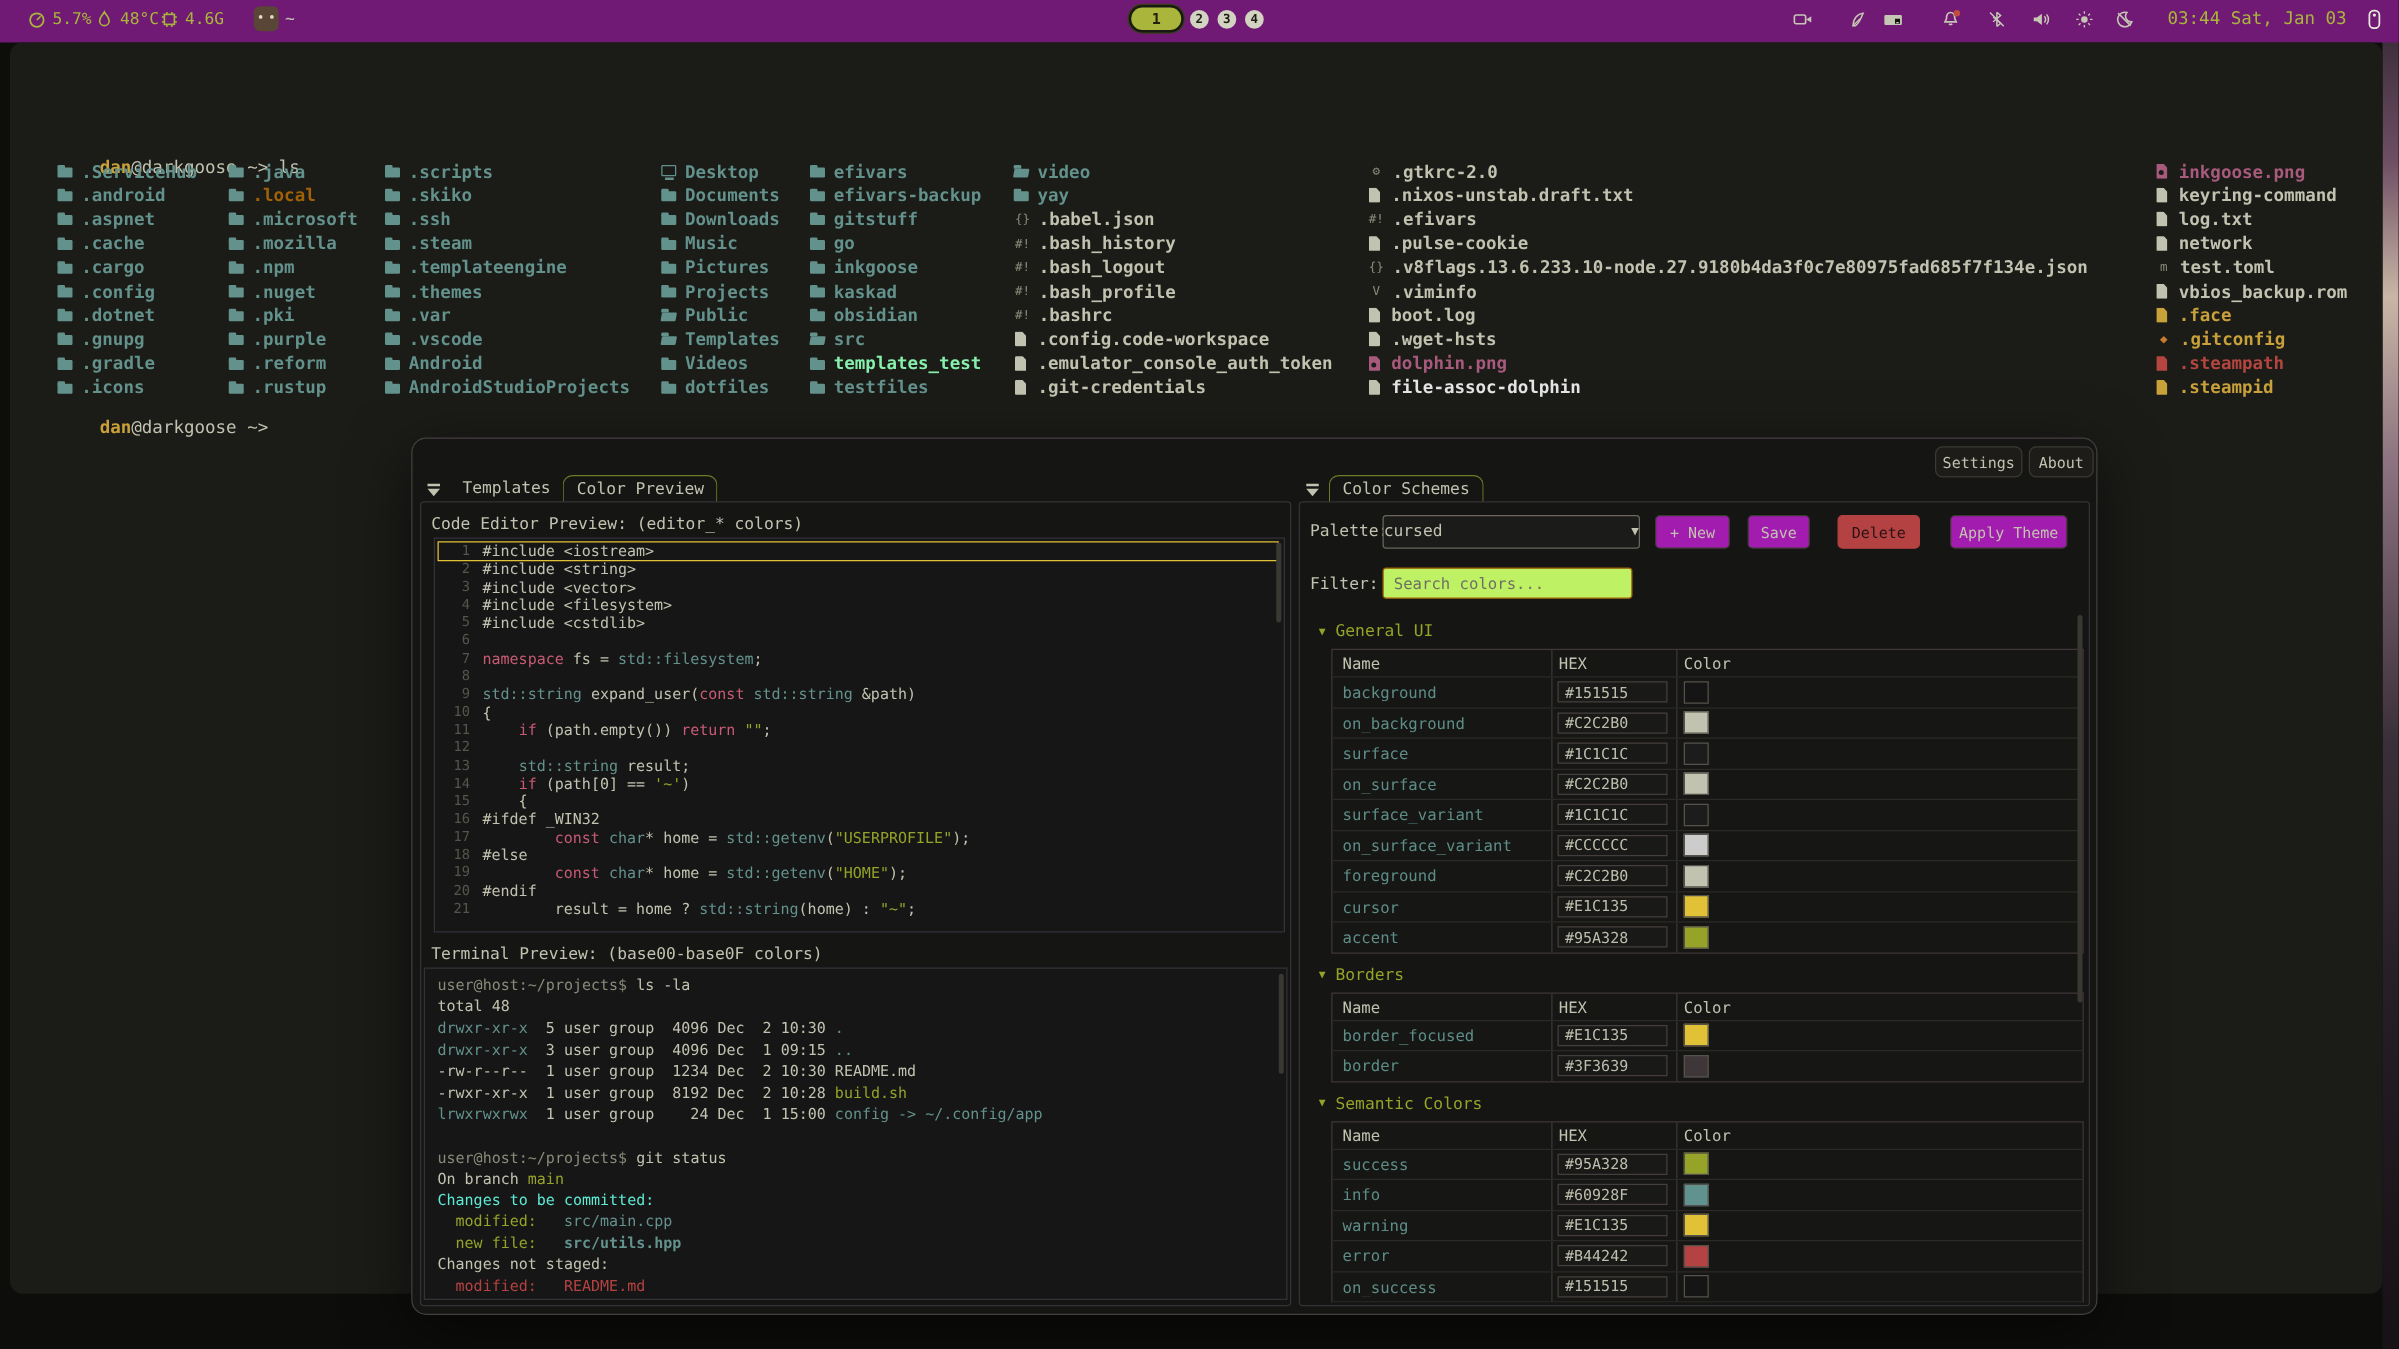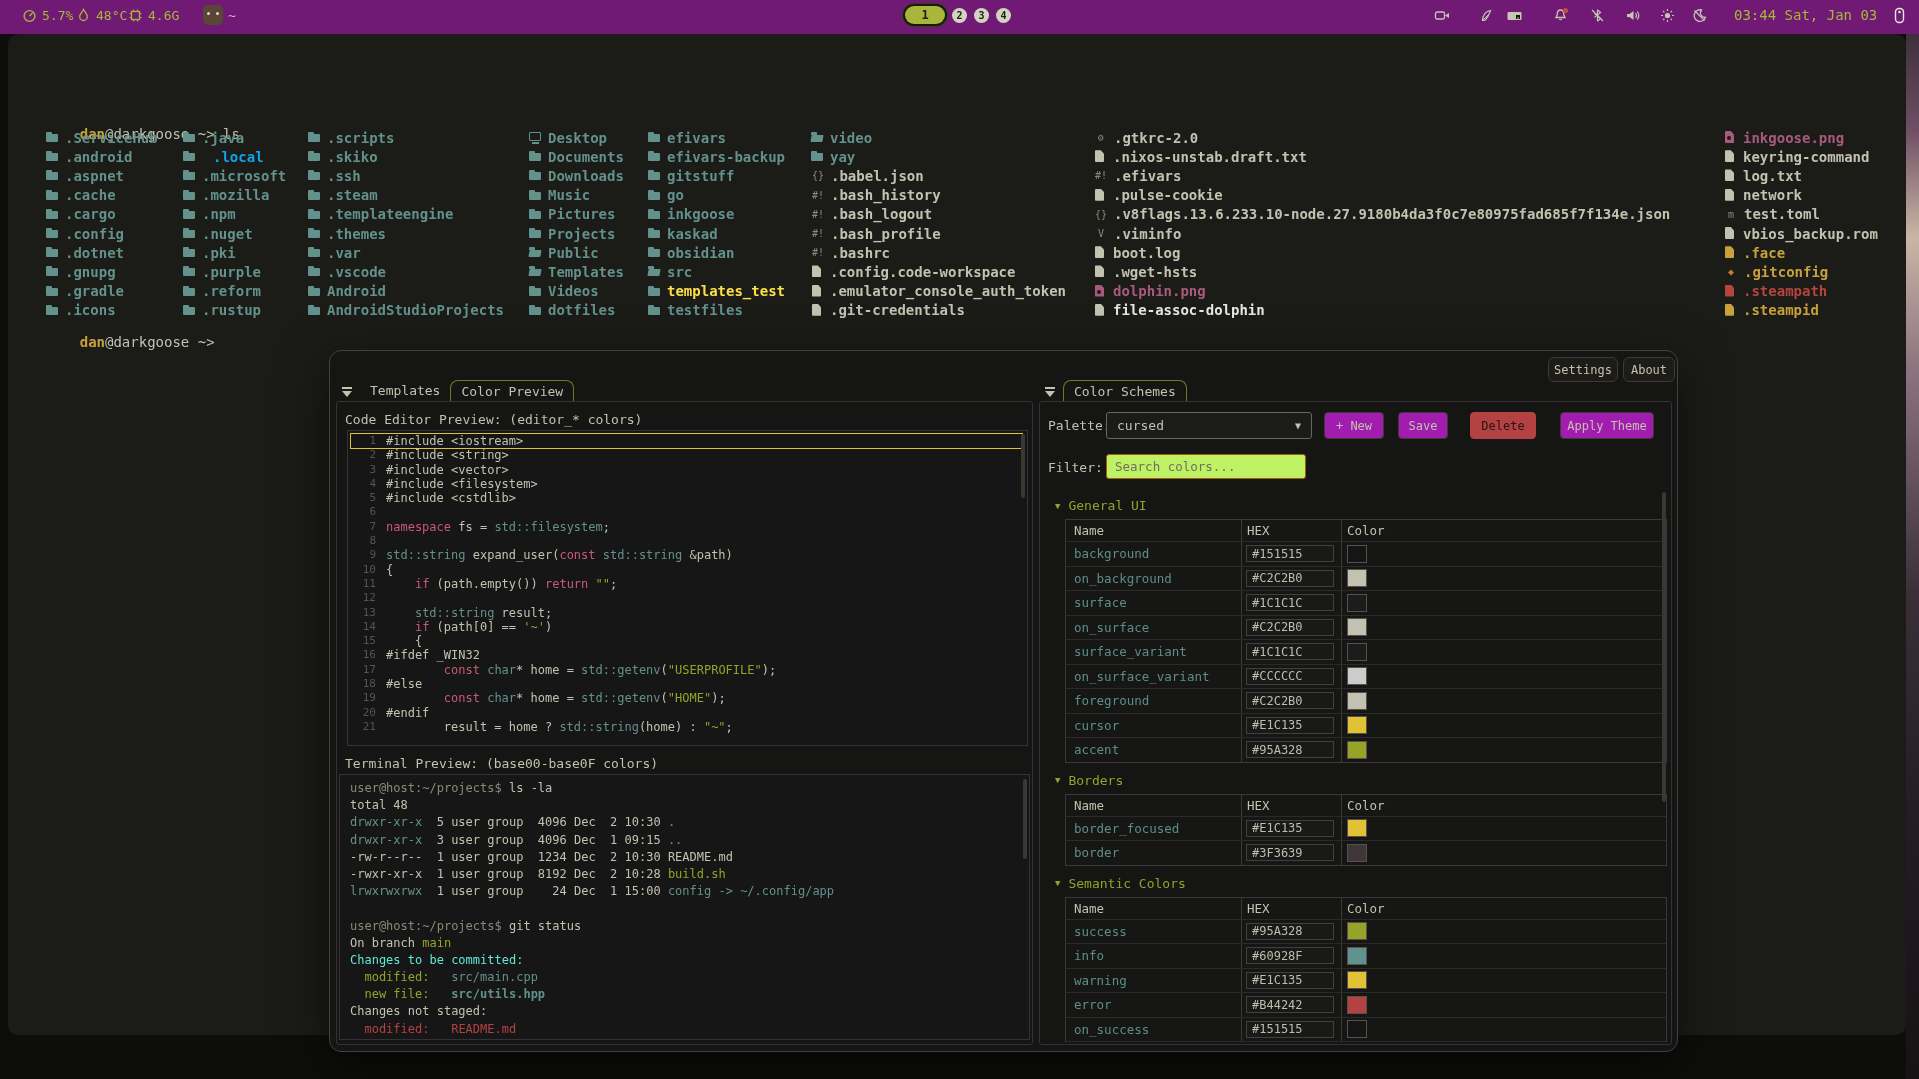--- a/index.html
+++ b/index.html
@@ -75,21 +75,21 @@
   .ed-num{width:28px;text-align:right;margin-right:10px;color:#56554b;font-size:11px}
   .ed-code span{white-space:pre}
   .vsb{position:absolute;right:2px;width:4px;border-radius:2px;background:#3a3833}
   
   #term-box{position:absolute;left:2px;top:372px;width:689px;height:264px;background:#161616;border:1px solid #353138;overflow:hidden}
   #term-lines{position:absolute;left:10px;top:6px}
   .tp-line{height:17.2px;font-size:12px;white-space:pre}
   
   .fld-label{position:absolute;font-size:13px;color:#C2C2B0}
   #palette-select{position:absolute;left:66px;top:10px;width:206px;height:27px;background:#1b1b19;border:1px solid #6b665e;border-radius:3px;
-      display:flex;align-items:center;justify-content:space-between;padding:0 10px;box-sizing:border-box;font-size:13px;color:#C2C2B0}
+      display:flex;align-items:center;justify-content:space-between;padding:0 0;box-sizing:border-box;font-size:13px;color:#C2C2B0}
   .btn{position:absolute;top:10px;height:27px;background:#a21caf;border:1px solid #3b3a33;border-radius:4px;color:#C2C2B0;
       font-size:12px;display:flex;align-items:center;justify-content:center;box-sizing:border-box}
   #btn-new{left:284px;width:60px}
   #btn-save{left:358px;width:50px}
   #btn-delete{left:430px;width:66px;background:#B44242;border-color:#B44242;color:#2a1313}
   #btn-apply{left:520px;width:94px}
   #filter-input{position:absolute;left:66px;top:52px;width:200px;height:25px;background:#bef264;border:1px solid #a16207;border-radius:3px;
       display:flex;align-items:center;padding:0 8px;box-sizing:border-box;font-size:12.5px;color:#6f6f63}
   #sections{position:absolute;left:0;top:86px;width:631px;height:554px;overflow:hidden}
   .sec-title{margin:10px 0 6px 15px;font-size:13px;color:#95A328;display:flex;align-items:center;gap:8px}
@@ -216,21 +216,21 @@
         <div class="ls-item"><span class="ic ic-folder" style="color: rgb(99, 145, 139);"></span><span style="color: rgb(99, 145, 139);">.cache</span></div>
         <div class="ls-item"><span class="ic ic-folder" style="color: rgb(99, 145, 139);"></span><span style="color: rgb(99, 145, 139);">.cargo</span></div>
         <div class="ls-item"><span class="ic ic-folder" style="color: rgb(99, 145, 139);"></span><span style="color: rgb(99, 145, 139);">.config</span></div>
         <div class="ls-item"><span class="ic ic-folder" style="color: rgb(99, 145, 139);"></span><span style="color: rgb(99, 145, 139);">.dotnet</span></div>
         <div class="ls-item"><span class="ic ic-folder" style="color: rgb(99, 145, 139);"></span><span style="color: rgb(99, 145, 139);">.gnupg</span></div>
         <div class="ls-item"><span class="ic ic-folder" style="color: rgb(99, 145, 139);"></span><span style="color: rgb(99, 145, 139);">.gradle</span></div>
         <div class="ls-item"><span class="ic ic-folder" style="color: rgb(99, 145, 139);"></span><span style="color: rgb(99, 145, 139);">.icons</span></div>
       </div>
       <div class="ls-col">
         <div class="ls-item"><span class="ic ic-folder" style="color: rgb(99, 145, 139);"></span><span style="color: rgb(99, 145, 139);">.java</span></div>
-        <div class="ls-item"><span class="ic ic-folder" style="color: rgb(99, 145, 139);"></span><span style="color: #0ea5e9; margin-left: 11px;">.local</span></div>
+        <div class="ls-item"><span class="ic ic-folder" style="color: rgb(99, 145, 139);"></span><span style="color: #a16207;">.local</span></div>
         <div class="ls-item"><span class="ic ic-folder" style="color: rgb(99, 145, 139);"></span><span style="color: rgb(99, 145, 139);">.microsoft</span></div>
         <div class="ls-item"><span class="ic ic-folder" style="color: rgb(99, 145, 139);"></span><span style="color: rgb(99, 145, 139);">.mozilla</span></div>
         <div class="ls-item"><span class="ic ic-folder" style="color: rgb(99, 145, 139);"></span><span style="color: rgb(99, 145, 139);">.npm</span></div>
         <div class="ls-item"><span class="ic ic-folder" style="color: rgb(99, 145, 139);"></span><span style="color: rgb(99, 145, 139);">.nuget</span></div>
         <div class="ls-item"><span class="ic ic-folder" style="color: rgb(99, 145, 139);"></span><span style="color: rgb(99, 145, 139);">.pki</span></div>
         <div class="ls-item"><span class="ic ic-folder" style="color: rgb(99, 145, 139);"></span><span style="color: rgb(99, 145, 139);">.purple</span></div>
         <div class="ls-item"><span class="ic ic-folder" style="color: rgb(99, 145, 139);"></span><span style="color: rgb(99, 145, 139);">.reform</span></div>
         <div class="ls-item"><span class="ic ic-folder" style="color: rgb(99, 145, 139);"></span><span style="color: rgb(99, 145, 139);">.rustup</span></div>
       </div>
       <div class="ls-col">
@@ -259,21 +259,21 @@
       </div>
       <div class="ls-col">
         <div class="ls-item"><span class="ic ic-folder" style="color: rgb(99, 145, 139);"></span><span style="color: rgb(99, 145, 139);">efivars</span></div>
         <div class="ls-item"><span class="ic ic-folder" style="color: rgb(99, 145, 139);"></span><span style="color: rgb(99, 145, 139);">efivars-backup</span></div>
         <div class="ls-item"><span class="ic ic-folder" style="color: rgb(99, 145, 139);"></span><span style="color: rgb(99, 145, 139);">gitstuff</span></div>
         <div class="ls-item"><span class="ic ic-folder" style="color: rgb(99, 145, 139);"></span><span style="color: rgb(99, 145, 139);">go</span></div>
         <div class="ls-item"><span class="ic ic-folder" style="color: rgb(99, 145, 139);"></span><span style="color: rgb(99, 145, 139);">inkgoose</span></div>
         <div class="ls-item"><span class="ic ic-folder" style="color: rgb(99, 145, 139);"></span><span style="color: rgb(99, 145, 139);">kaskad</span></div>
         <div class="ls-item"><span class="ic ic-folder" style="color: rgb(99, 145, 139);"></span><span style="color: rgb(99, 145, 139);">obsidian</span></div>
         <div class="ls-item"><span class="ic ic-folderO" style="color: rgb(99, 145, 139);"></span><span style="color: rgb(99, 145, 139);">src</span></div>
-        <div class="ls-item"><span class="ic ic-folder" style="color: rgb(99, 145, 139);"></span><span style="color: #fde047;">templates_test</span></div>
+        <div class="ls-item"><span class="ic ic-folder" style="color: rgb(99, 145, 139);"></span><span style="color: #86efac;">templates_test</span></div>
         <div class="ls-item"><span class="ic ic-folder" style="color: rgb(99, 145, 139);"></span><span style="color: rgb(99, 145, 139);">testfiles</span></div>
       </div>
       <div class="ls-col">
         <div class="ls-item"><span class="ic ic-folderO" style="color: rgb(99, 145, 139);"></span><span style="color: rgb(99, 145, 139);">video</span></div>
         <div class="ls-item"><span class="ic ic-folder" style="color: rgb(99, 145, 139);"></span><span style="color: rgb(99, 145, 139);">yay</span></div>
         <div class="ls-item"><span class="ic ic-t" style="color: rgb(138, 138, 122);">{}</span><span style="color: rgb(194, 194, 176);">.babel.json</span></div>
         <div class="ls-item"><span class="ic ic-t" style="color: rgb(138, 138, 122);">#!</span><span style="color: rgb(194, 194, 176);">.bash_history</span></div>
         <div class="ls-item"><span class="ic ic-t" style="color: rgb(138, 138, 122);">#!</span><span style="color: rgb(194, 194, 176);">.bash_logout</span></div>
         <div class="ls-item"><span class="ic ic-t" style="color: rgb(138, 138, 122);">#!</span><span style="color: rgb(194, 194, 176);">.bash_profile</span></div>
         <div class="ls-item"><span class="ic ic-t" style="color: rgb(138, 138, 122);">#!</span><span style="color: rgb(194, 194, 176);">.bashrc</span></div>

